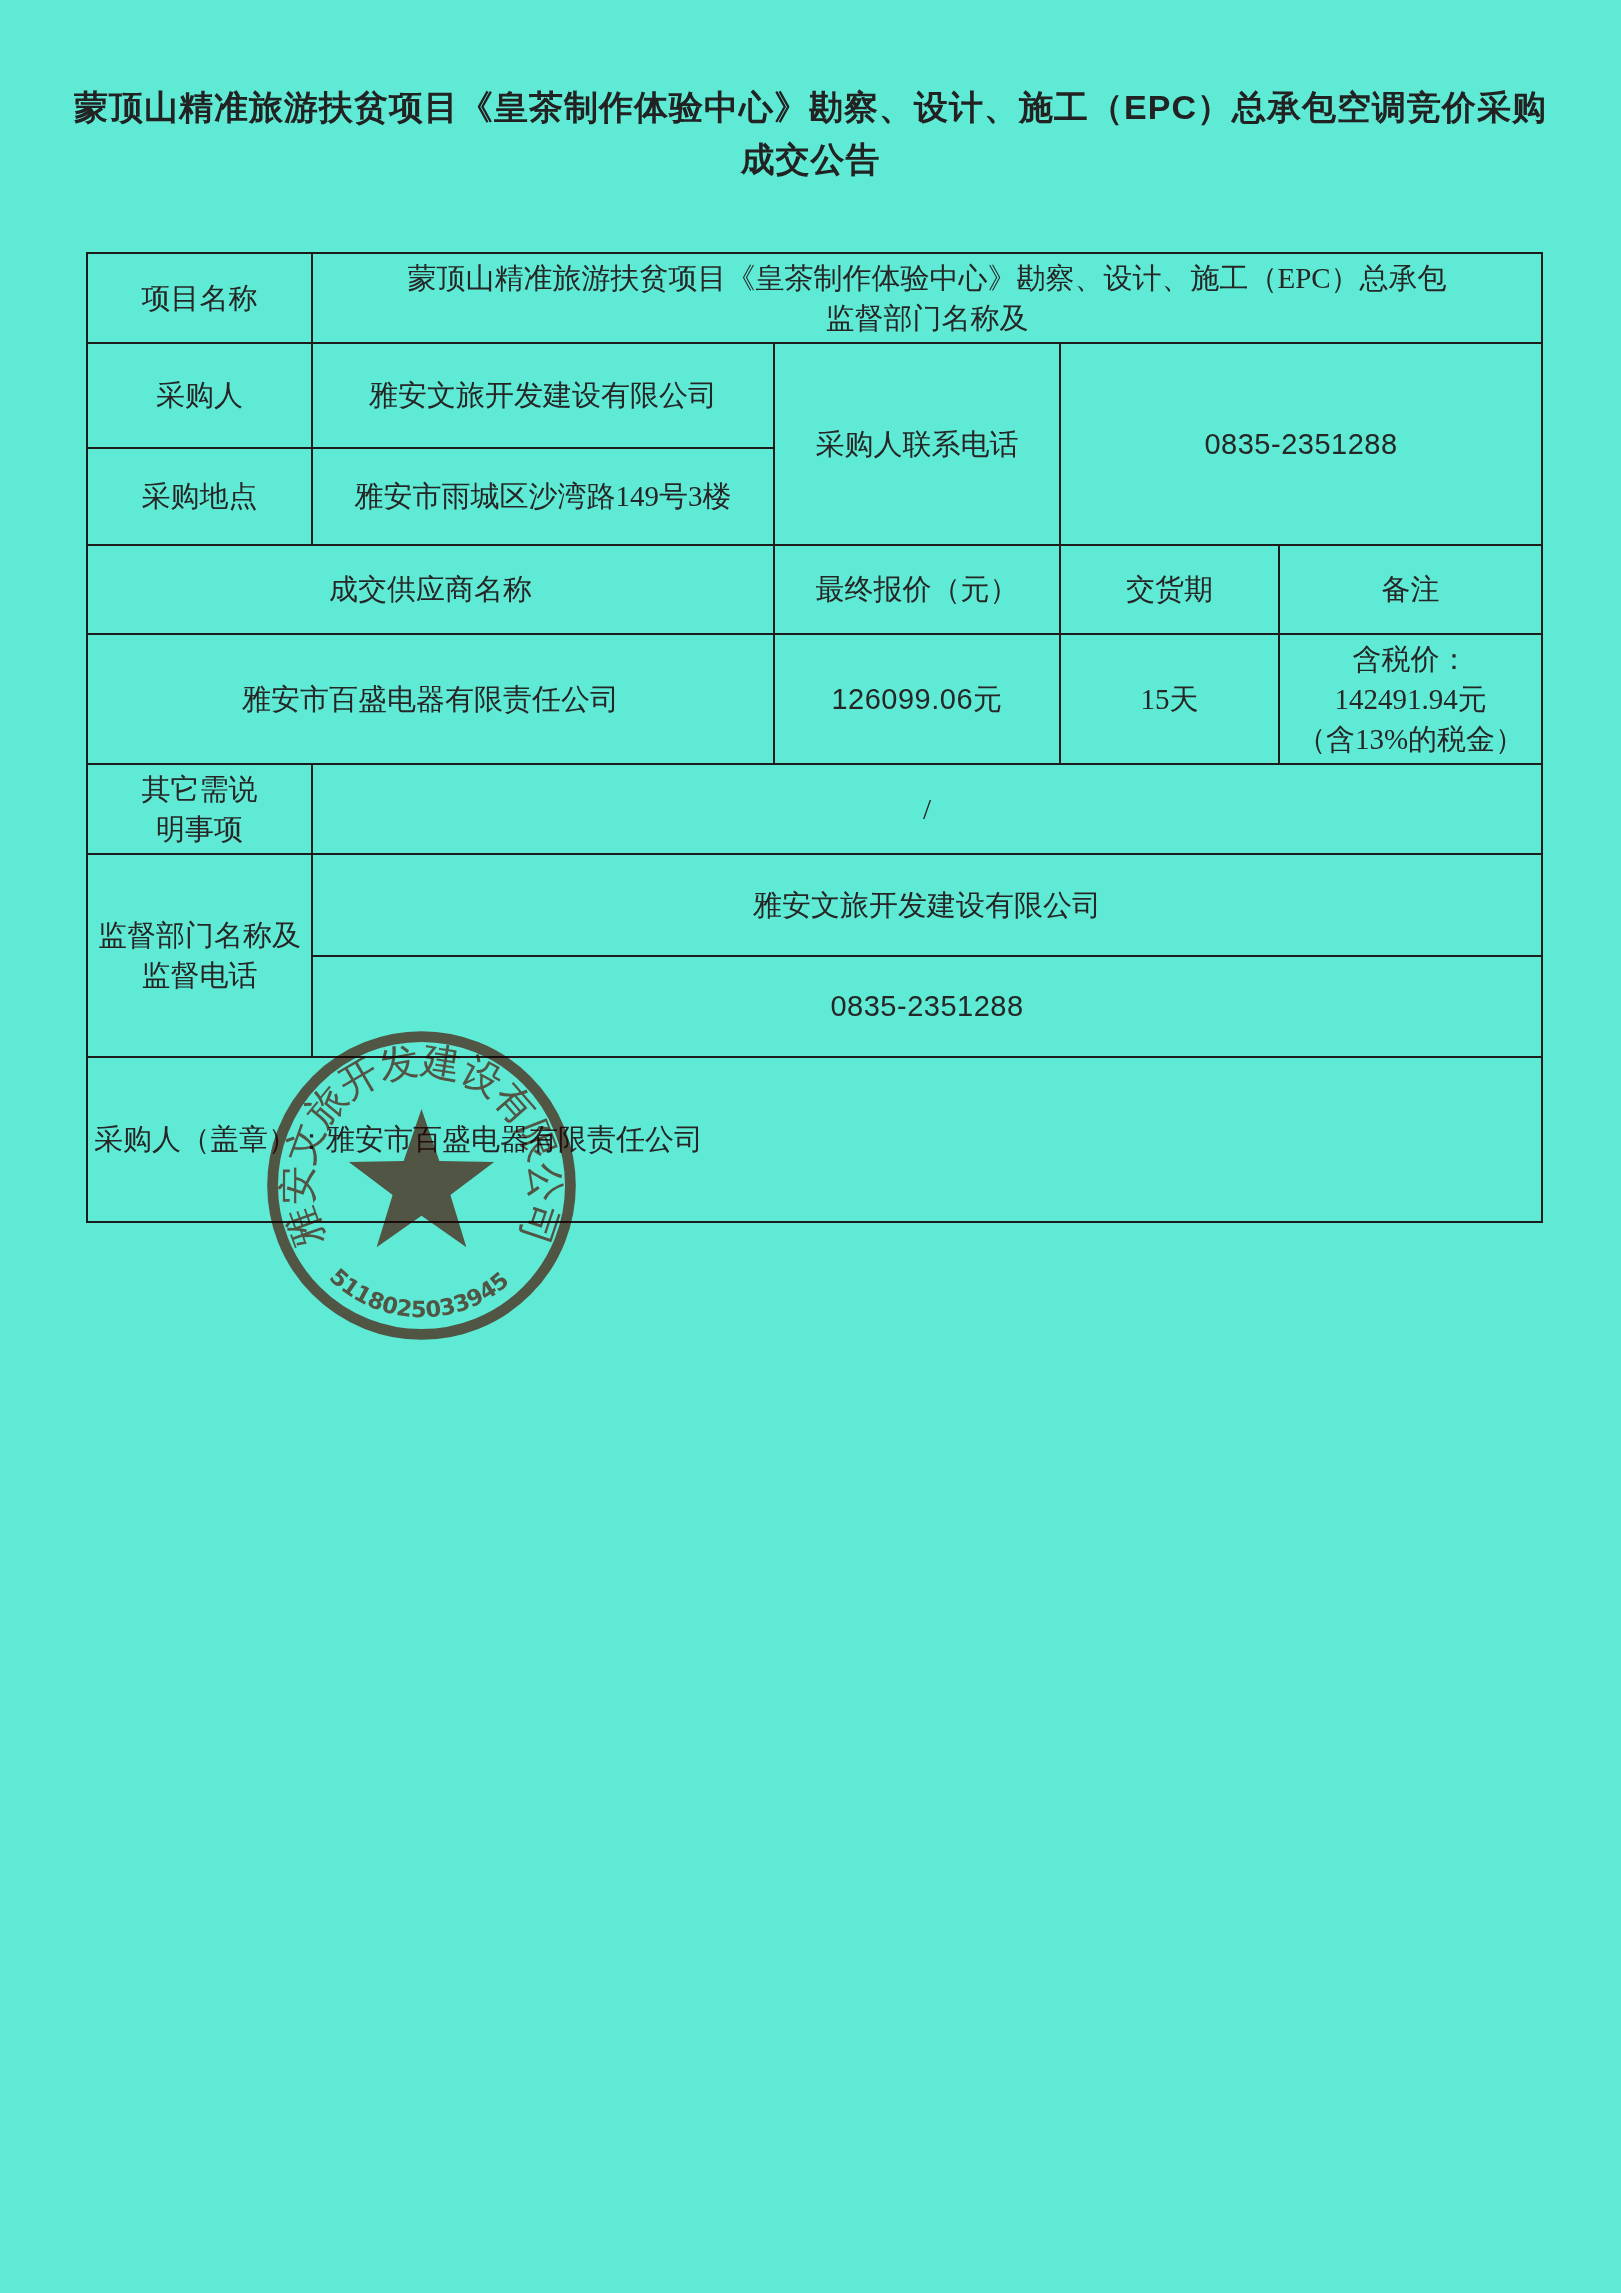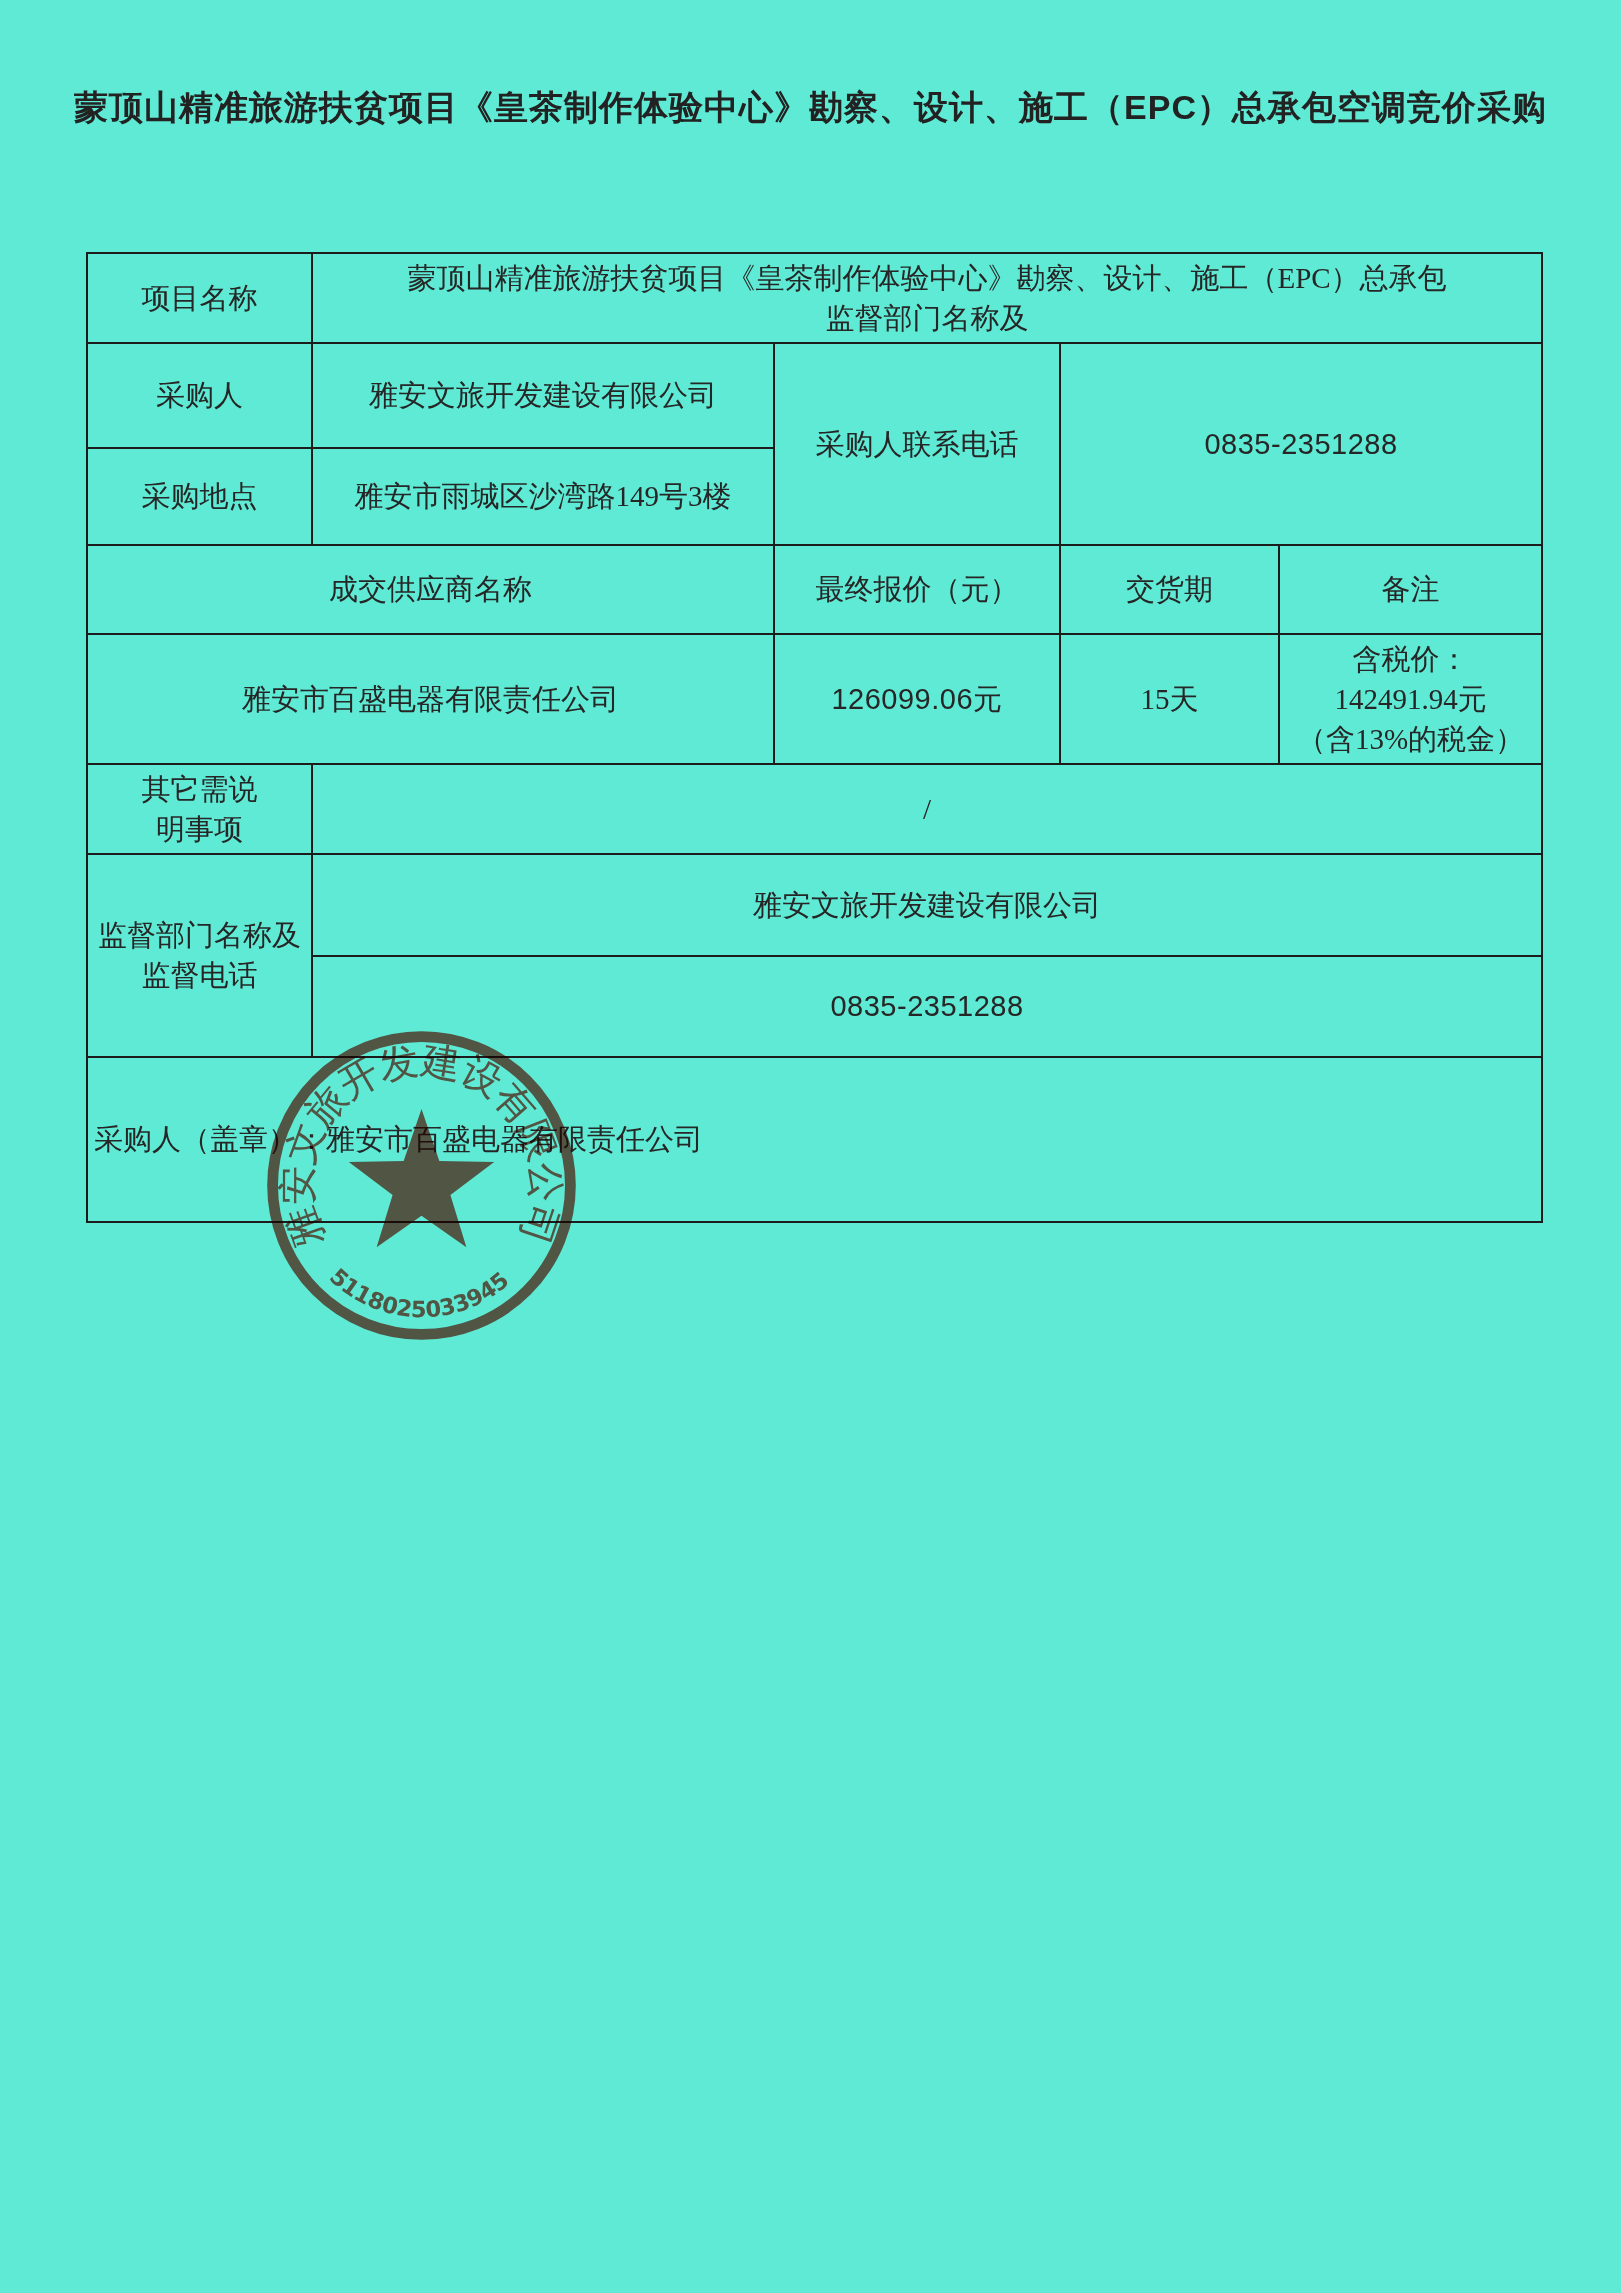--- a/index.html
+++ b/index.html
@@ -73,20 +73,21 @@
     font-weight:bold;
   }
 </style>
 </head>
 <body>
 
 <div class="page">
 
   <div class="doc-title">
     <div>蒙顶山精准旅游扶贫项目《皇茶制作体验中心》勘察、设计、施工（EPC）总承包空调竞价采购</div>
+    <div>成交公告</div>
   </div>
 
   <table class="main">
     <colgroup>
       <col style="width:225px">
       <col style="width:462px">
       <col style="width:286px">
       <col style="width:219px">
       <col style="width:263px">
     </colgroup>

